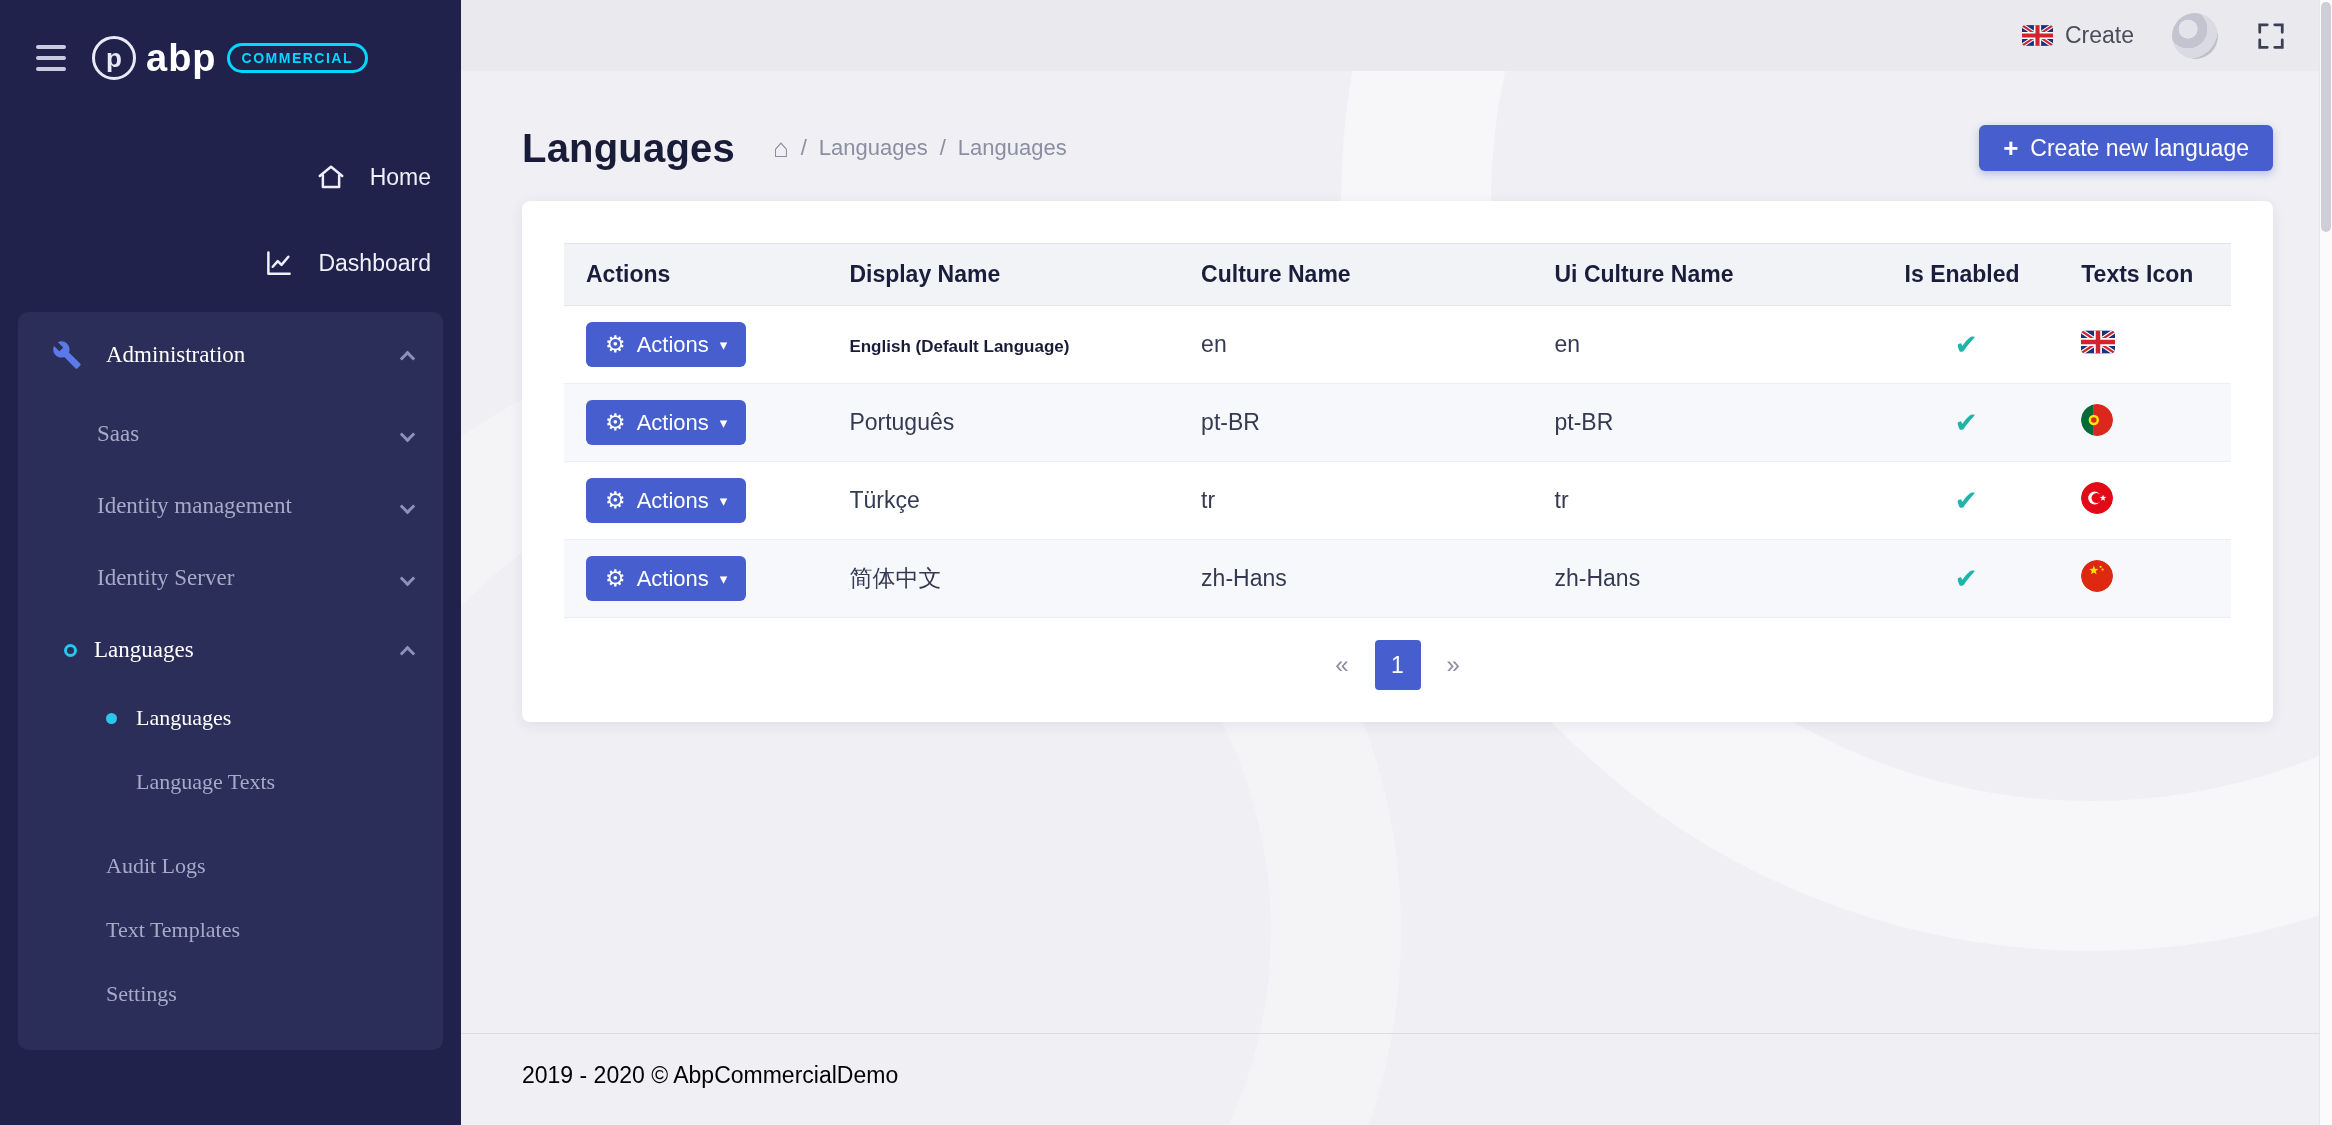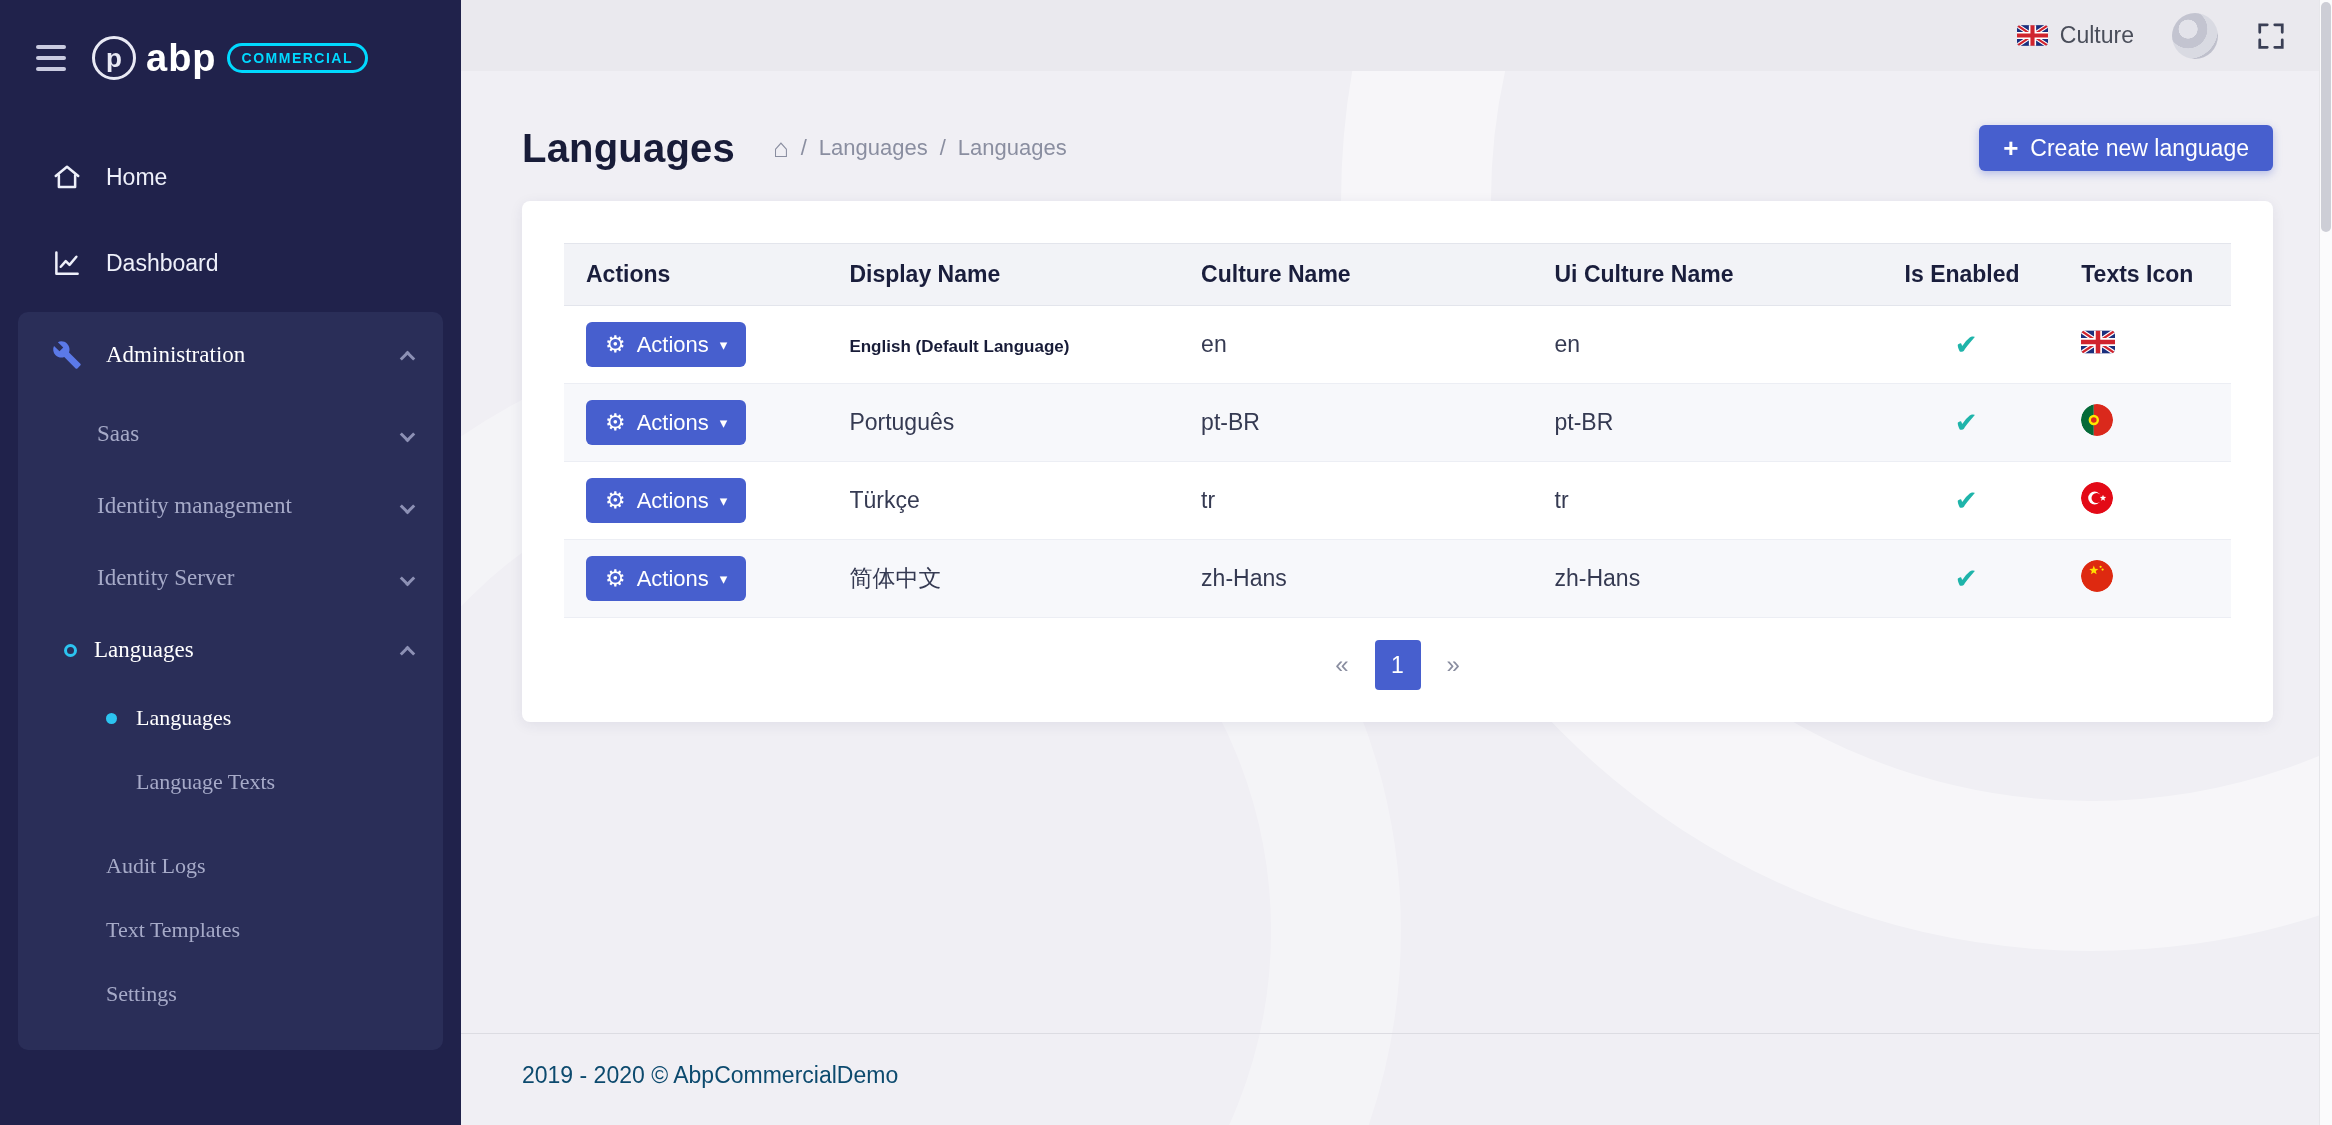--- a/index.html
+++ b/index.html
@@ -18,21 +18,21 @@
   .hamburger span{display:block; height:4px; border-radius:2px; background:#c9cbe0;}
   .logo{display:flex; align-items:center; margin-left:26px; cursor:pointer;}
   .logo-mark{width:44px; height:44px; border:3px solid #e9eaf5; border-radius:50%;
     display:flex; align-items:center; justify-content:center; font-size:26px; font-weight:700; color:#e9eaf5;}
   .logo-text{font-size:38px; font-weight:700; letter-spacing:1px; color:#fff; margin-left:10px;}
   .logo-badge{margin-left:10px; border:3px solid var(--badge); color:var(--badge); border-radius:18px;
     padding:4px 12px; font-size:14px; font-weight:700; letter-spacing:1.5px;}
   nav{margin-top:26px;}
   .nav-item{display:flex; align-items:center; font-size:23px; color:#a6aac8; cursor:pointer; padding-right:30px;}
   .nav-item .nicon{width:34px; height:34px; margin-right:22px; flex-shrink:0; display:flex; align-items:center; justify-content:center;}
-  .lvl1{height:86px; padding-left:50px; color:#eef0fa;}
+  .lvl1{height:86px; padding-left:50px; color:#eef0fa;justify-content:flex-end;}
   .lvl2{height:72px; padding-left:97px;}
   .lvl2.with-icon{padding-left:58px;}
   .lvl3{height:64px; padding-left:101px; font-size:22px;}
   .admin-panel{margin:6px 18px 0 18px; background:var(--panel-bg); border-radius:10px; padding-bottom:24px;font-family:Liberation Serif, serif;}
   .admin-panel .lvl1{padding-left:32px; border-radius:10px 10px 0 0;}
   .admin-panel .lvl2{padding-left:79px;}
   .admin-panel .lvl2.with-icon{padding-left:46px;}
   .admin-panel .lvl3{padding-left:88px;}
   .white{color:#fff;}
   .gap-top{margin-top:20px;}
@@ -88,21 +88,21 @@
   .flag-circle{width:32px; height:32px; border-radius:50%; overflow:hidden; display:inline-flex;}
   .flag-circle svg{width:100%; height:100%;}
   .flag-uk-row{width:34px; height:24px; border-radius:5px; overflow:hidden; display:inline-flex;}
   .flag-uk-row svg{width:100%; height:100%;}
 
   .pagination{display:flex; align-items:center; justify-content:center; padding:22px 0 18px; gap:14px;}
   .pg{font-size:24px; color:#8a8ea0; cursor:pointer; padding:0 12px;}
   .pg.current{background:var(--primary); color:#fff; width:46px; height:50px; display:flex;
     align-items:center; justify-content:center; border-radius:4px; font-size:23px; padding:0;}
 
-  footer{margin-top:auto; border-top:1px solid #dcdce2; padding:28px 61px 36px; color:#0c4a6e;
+  footer{margin-top:auto; border-top:1px solid #dcdce2; padding:28px 61px 36px; color:#000000;
     font-size:23px; position:relative; z-index:1;}
 
   .scrollbar{position:fixed; top:0; right:0; width:13px; height:1125px; background:#fbfbfc;
     border-left:1px solid #e6e6ea; z-index:20;}
   .scroll-thumb{position:absolute; top:2px; left:1px; width:10px; height:230px; background:#cdced6; border-radius:6px;}
 </style>
 </head>
 <body>
 
 <div class="app">
@@ -193,21 +193,21 @@
       <div class="lang-select">
         <span class="flag-rect">
           <svg viewBox="0 0 60 40">
               <rect fill="#1b2f7d" width="60" height="40"></rect>
               <path stroke="#fff" stroke-width="8" d="M0,0 60,40 M60,0 0,40"></path>
               <path stroke="#d0242e" stroke-width="4" d="M0,0 60,40 M60,0 0,40"></path>
               <path stroke="#fff" stroke-width="14" d="M30,0 V40 M0,20 H60"></path>
               <path stroke="#d0242e" stroke-width="8" d="M30,0 V40 M0,20 H60"></path>
             </svg>
         </span>
-        <span>Culture</span>
+        <span>Create</span>
       </div>
       <div class="avatar"></div>
       <div class="fullscreen">
         <svg viewBox="0 0 24 24" width="30" height="30" fill="none" stroke="#3a3f55" stroke-width="2.2" stroke-linecap="round">
             <path d="M3 9V3h6"></path>
             <path d="M15 3h6v6"></path>
             <path d="M21 15v6h-6"></path>
             <path d="M9 21H3v-6"></path>
           </svg>
       </div>

